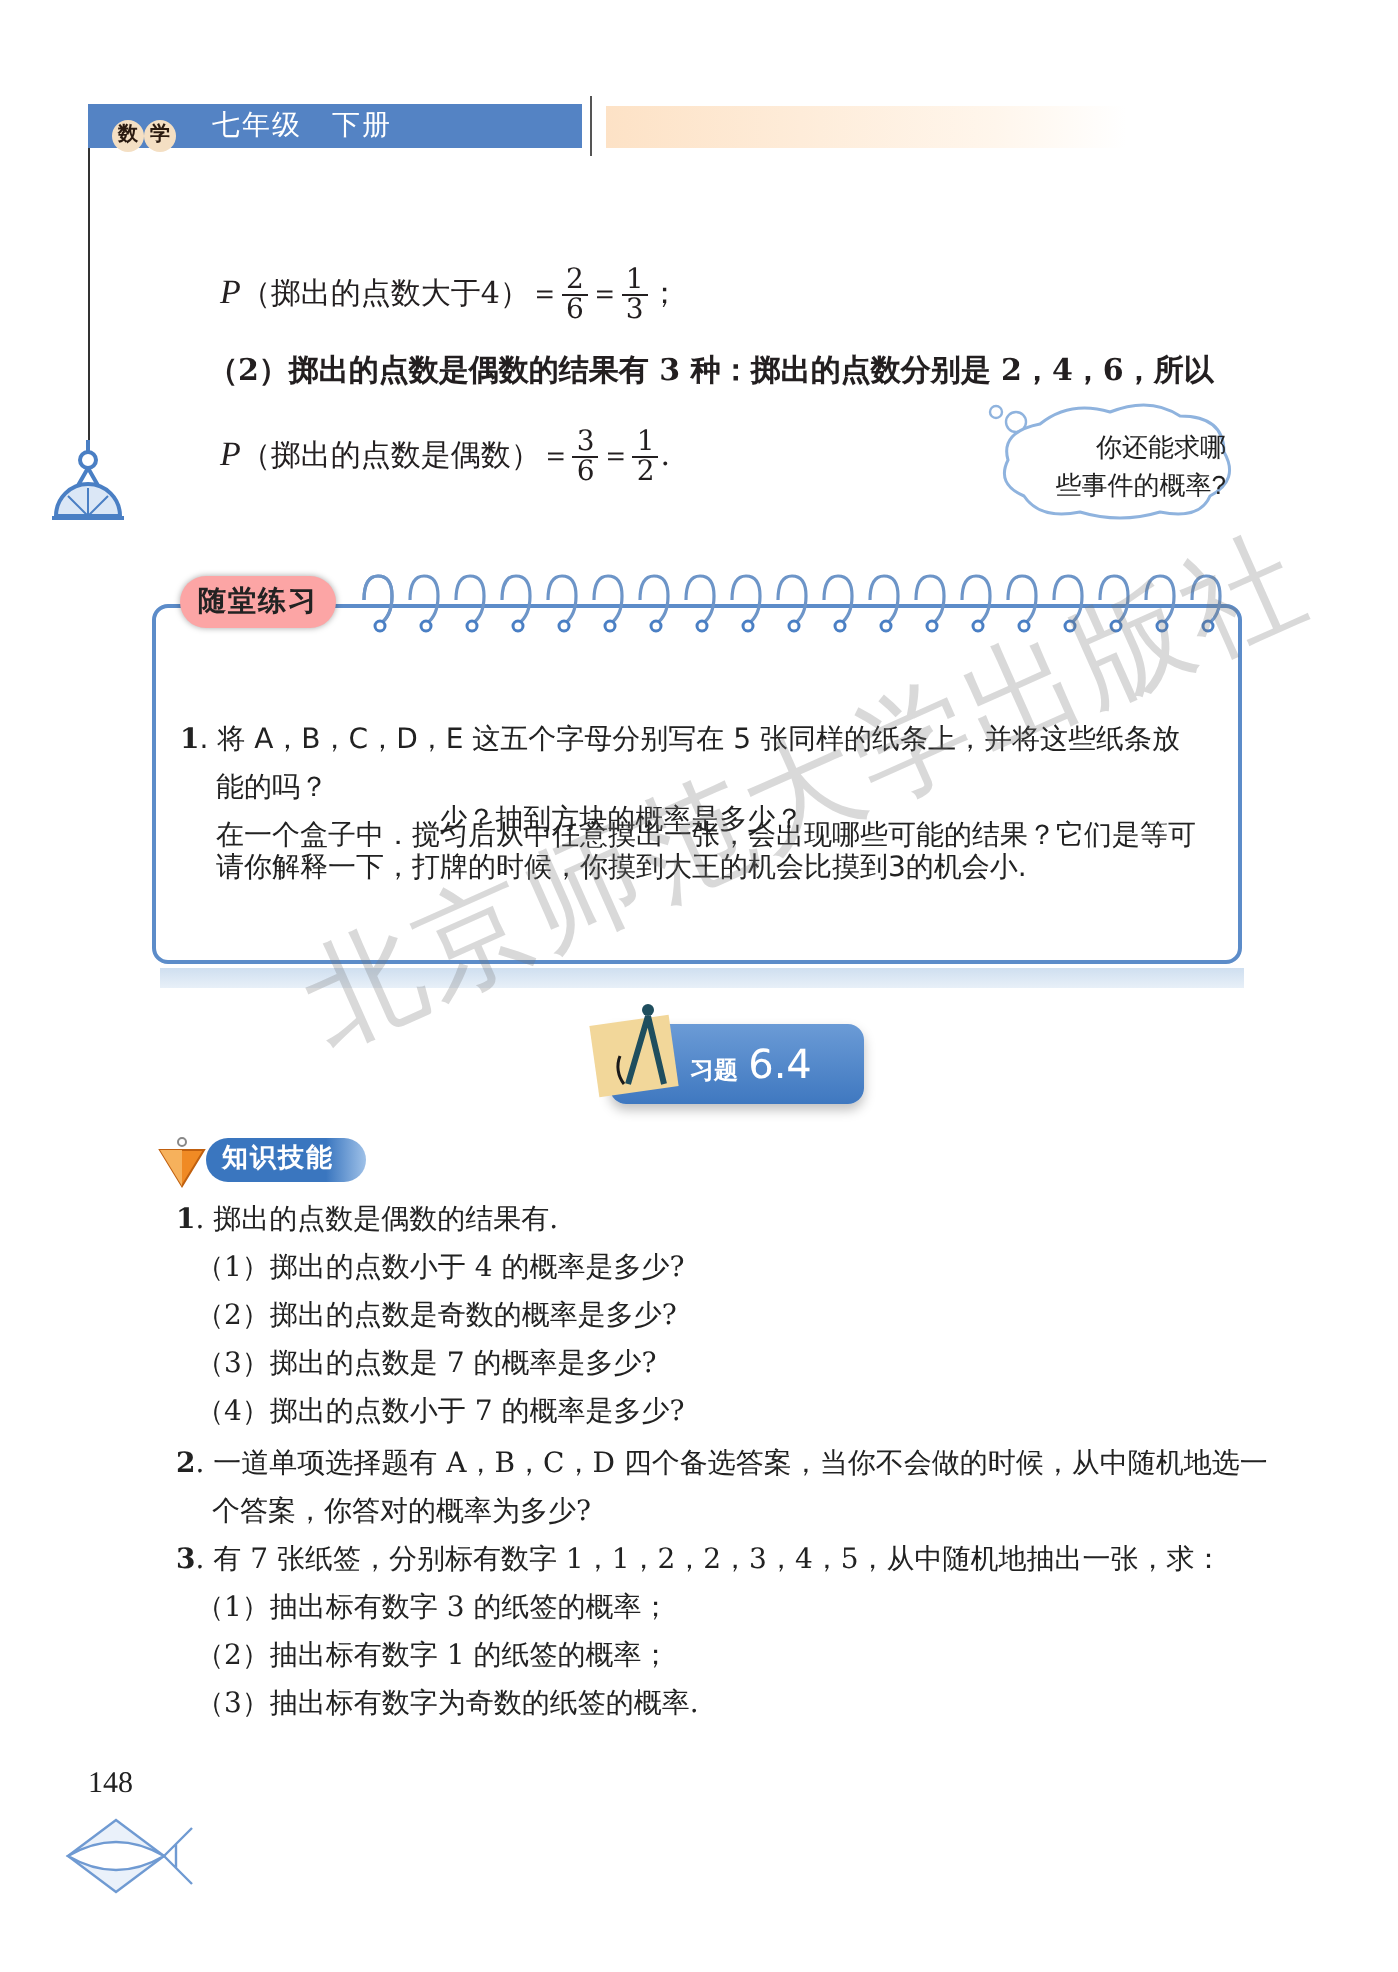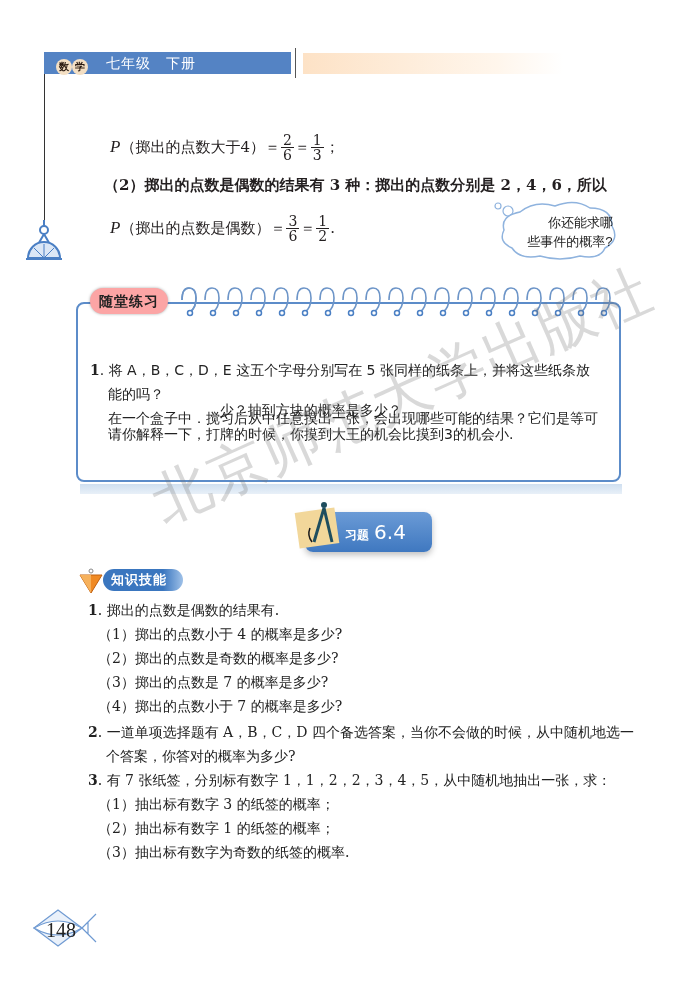--- a/index.html
+++ b/index.html
@@ -22,21 +22,21 @@
   .compass { left:22px; top:218px; width:50px; height:50px; }
 
   .txt { font-size:15px; line-height:22px; white-space:nowrap;margin-top:18px; }
   .it { font-style:italic; font-family:"Liberation Serif",serif; font-size:17px; }
   .frac { display:inline-block; vertical-align:middle; text-align:center; font-size:14px; line-height:14px; margin:0 1px; }
   .frac .n { display:block; border-bottom:1px solid #231f20; padding:0 2px; }
   .frac .d { display:block; padding:0 2px; }
 
   
   .cloud { left:490px; top:198px; width:130px; height:64px; }
-  .cloud-text { left:503px; top:214px; width:110px; font-size:13px; line-height:19px; color:#222; text-align:right; font-family:Liberation Mono, monospace; }
+  .cloud-text { left:503px; top:214px; width:110px; font-size:13px; line-height:19px; color:#222; text-align:right; font-family:Liberation Sans, sans-serif; }
 
   
   .pbox { left:76px; top:302px; width:545px; height:180px; border:2px solid #5c8cc9; border-radius:8px; background:#fff; box-sizing:border-box; }
   .pbox-shadow { left:80px; top:484px; width:542px; height:10px; background:linear-gradient(#cfdff0,#e8f0f8); }
   .pbox-label { left:90px; top:288px; width:78px; height:26px; background:#fca5a5; border-radius:13px;
         box-shadow:0 0 3px rgba(0,0,0,0.35); font-family:"DejaVu Sans",sans-serif; font-size:14px; font-weight:bold; line-height:26px; text-align:center; color:#222; letter-spacing:1px; }
   .spirals { left:178px; top:282px; width:440px; height:40px; }
   .ptxt { font-family:"DejaVu Sans","Liberation Sans",sans-serif; font-size:14px; line-height:24px; color:#222; white-space:nowrap; }
   .num { font-weight:bold; font-family:"DejaVu Serif",serif; }
 
@@ -52,21 +52,21 @@
   .kn-tag { left:103px; top:569px; width:80px; height:22px; background:linear-gradient(to right,#3a76bf 75%,#9fc1e8); border-radius:11px;
         font-family:"DejaVu Sans",sans-serif; font-size:13px; font-weight:bold; color:#fff; line-height:22px; padding-left:8px; box-sizing:border-box; letter-spacing:1px; }
 
   .qtxt { font-family:"DejaVu Serif","Liberation Serif",serif; font-size:14px; line-height:24px; color:#222; white-space:nowrap; }
 
   
   .watermark { left:140px; top:470px; font-family:"DejaVu Serif",serif; font-size:58px; color:rgba(120,120,120,0.28); transform:rotate(-24deg); transform-origin:left top; white-space:nowrap; letter-spacing:2px; pointer-events:none; }
 
   
   .pg-fish { left:30px; top:906px; width:70px; height:44px; }
-  .pg-num { left:44px; top:919px; width:34px; text-align:center; font-family:"Liberation Serif",serif; font-size:20px; color:#222; }
+  .pg-num { left:44px; top:884px; width:34px; font-family:"Liberation Serif",serif; font-size:15px; color:#222; }
 </style>
 </head>
 <body>
 
 <div class="abs hdr-bar"></div>
 <div class="abs hdr-badge">
   <span>数</span><span>学</span>
 </div>
 <div class="abs hdr-title">七年级　下册</div>
 <div class="abs hdr-divider"></div>

